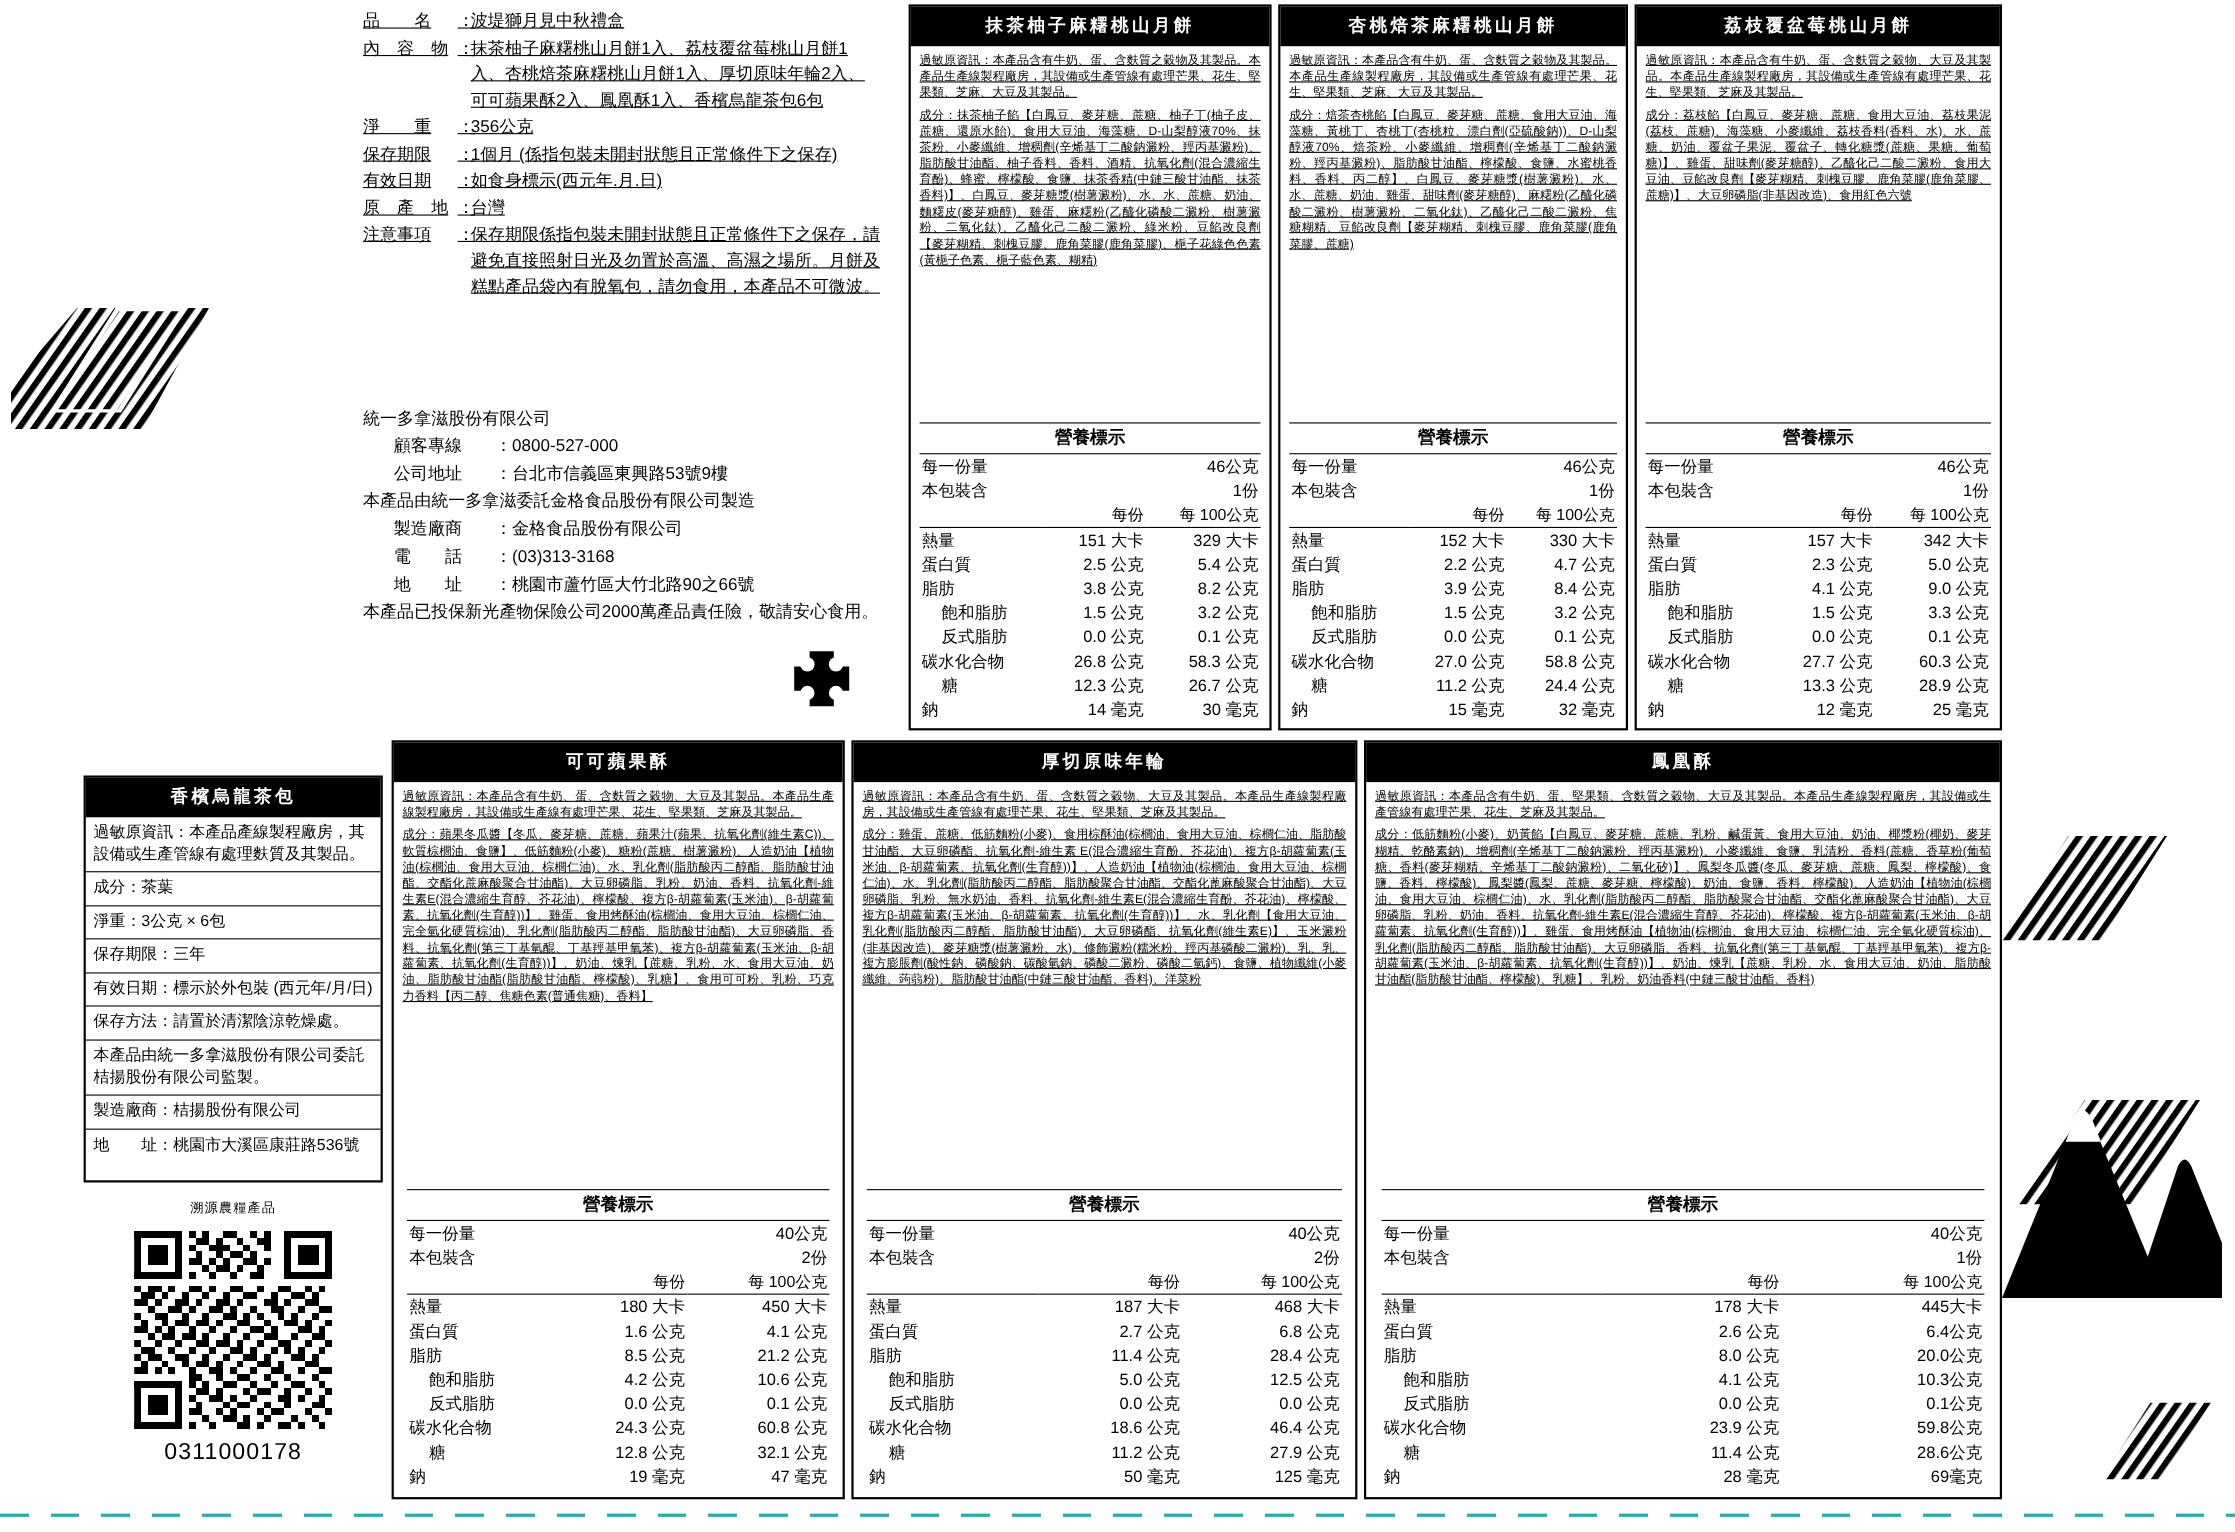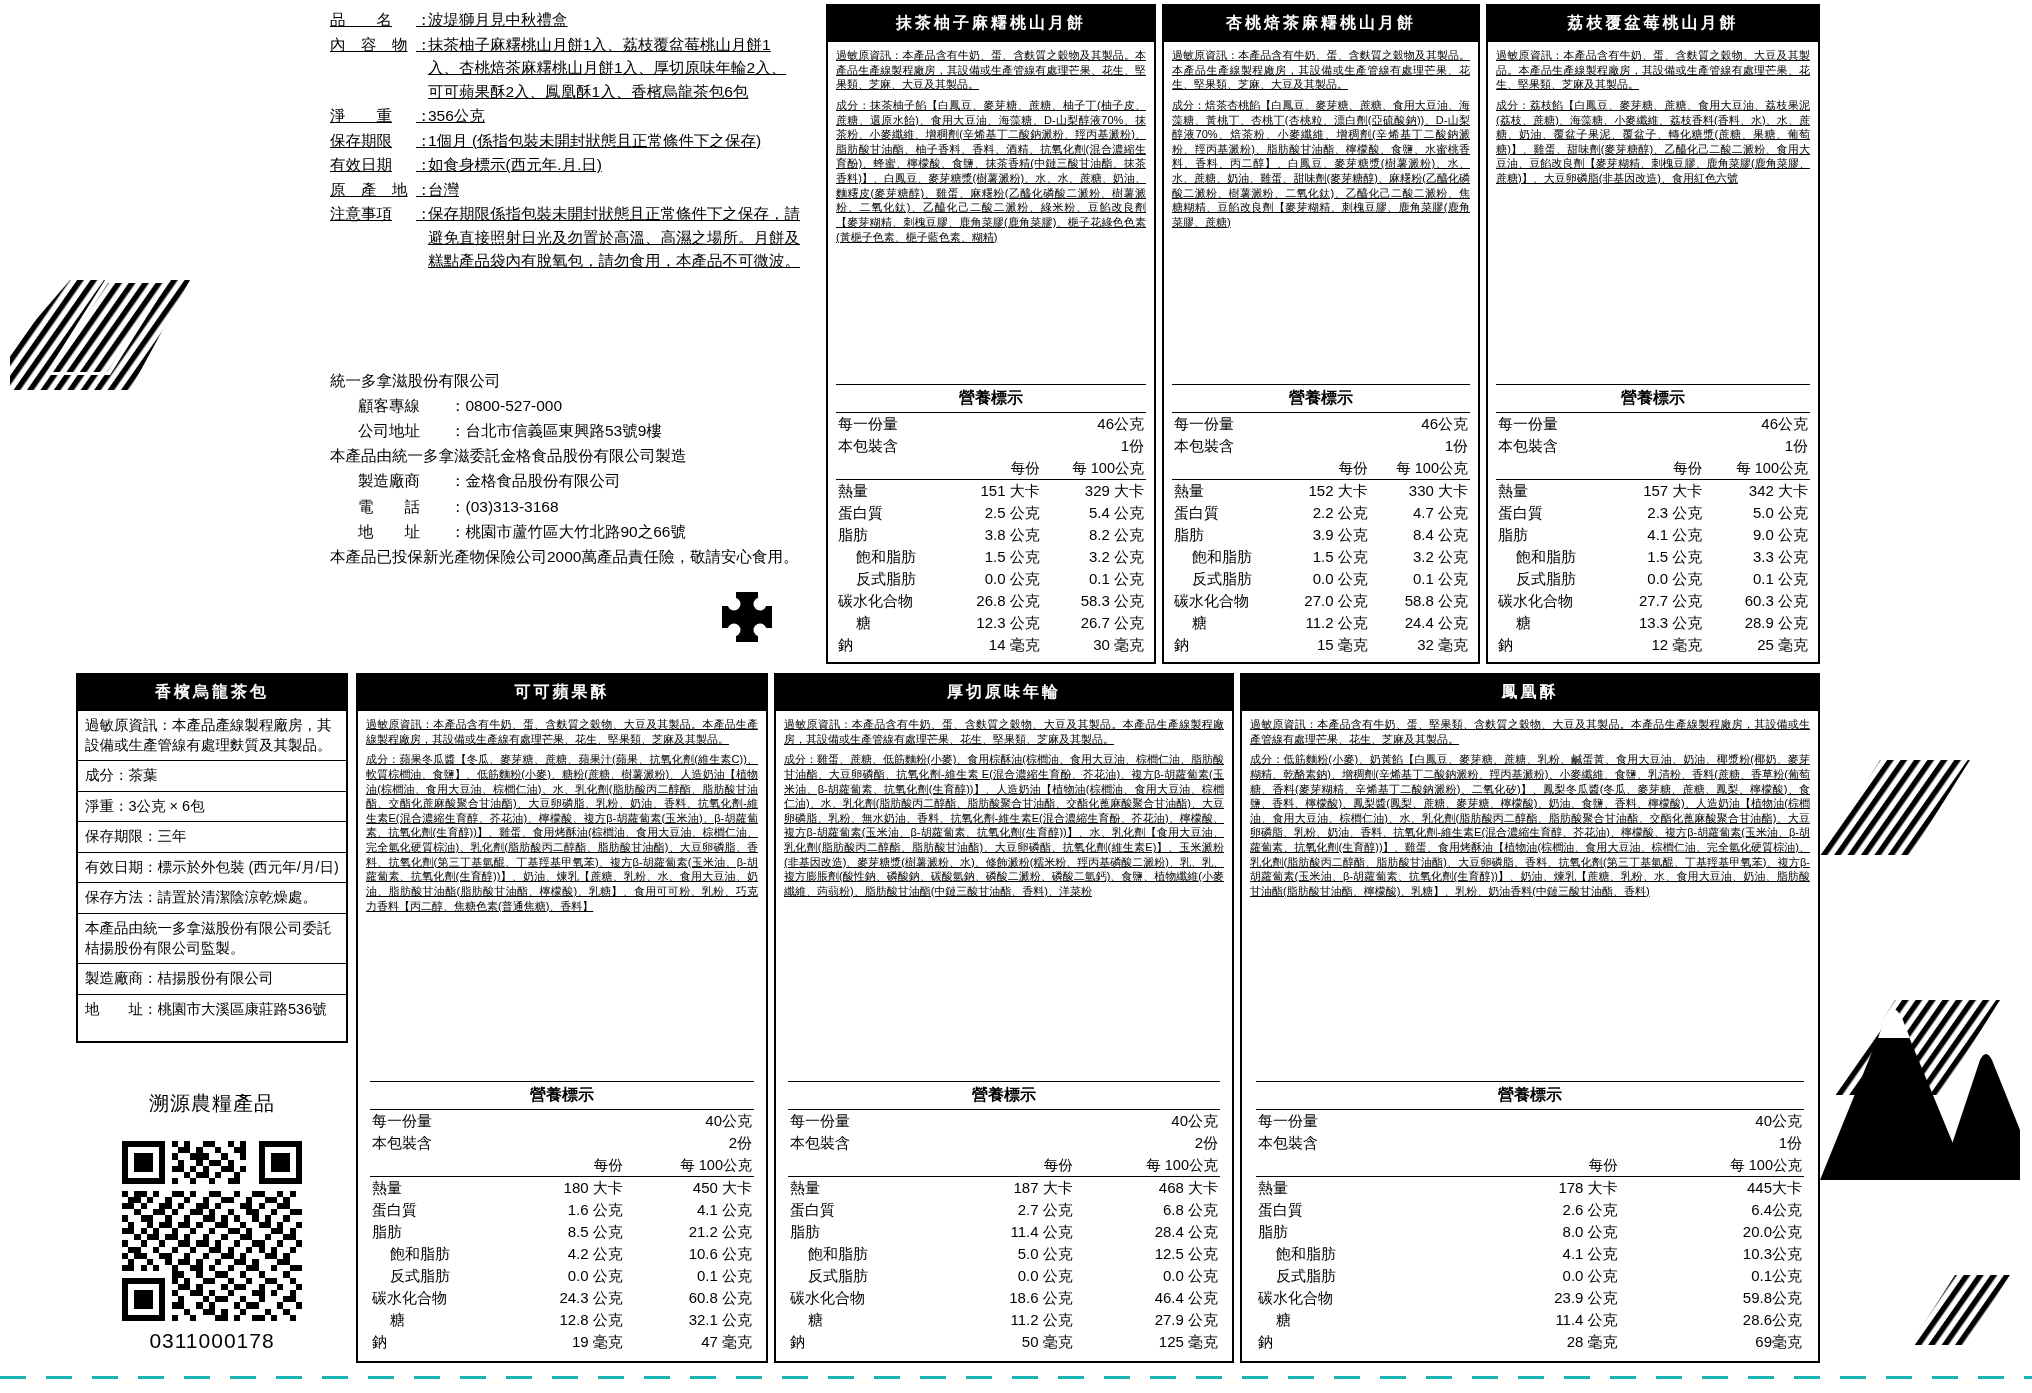--- a/index.html
+++ b/index.html
@@ -36,21 +36,21 @@
   .hatch-r1{position:absolute;left:1820px;top:760px;width:150px;height:95px;}
   .hatch-r2{position:absolute;left:1835px;top:1000px;width:165px;height:95px;}
   .hatch-r3{position:absolute;left:1910px;top:1275px;width:100px;height:70px;}
   .mountain{position:absolute;left:1790px;top:990px;width:230px;height:190px;}
   .logo-mark{position:absolute;left:718px;top:588px;width:58px;height:58px;}
   .dashes{position:absolute;left:0;top:1376px;width:2032px;height:3px;
      background-image:repeating-linear-gradient(to right,#19b5b5 0 26px,transparent 26px 46px);}
 
   
   .qrbox{position:absolute;left:92px;top:1090px;width:240px;text-align:center;}
-  .qrlabel{font-size:20px;margin-bottom:24px;letter-spacing:1px;}
+  .qrlabel{font-size:12px;margin-bottom:12px;letter-spacing:1px;}
   .qrimg{width:180px;height:180px;margin:0 auto;}
   .qrnum{font-size:21px;letter-spacing:1px;margin-top:4px;}
 
   
   .speclist{font-size:14.5px;line-height:1.35;}
   .speclist .cell{border-bottom:1.5px solid #000;padding:5px 7px;}
   .speclist .cell:last-child{border-bottom:none;}
 </style>
 </head>
 <body>
@@ -358,21 +358,21 @@
         <tr>
               <td class="lab">鈉</td>
               <td class="v1">12 毫克</td>
               <td class="v2">25 毫克</td>
             </tr>
       </tbody>
         </table>
     </div>
   </div>
 
-  <div class="panel" style="left:76px;top:673px;width:272px;height:370px;">
+  <div class="panel" style="left:76px;top:705px;width:272px;height:370px;">
     <div class="panel-title">香檳烏龍茶包</div>
     <div class="speclist">
       <div class="cell">過敏原資訊：本產品產線製程廠房，其設備或生產管線有處理麩質及其製品。</div>
       <div class="cell">成分：茶葉</div>
       <div class="cell">淨重：3公克 × 6包</div>
       <div class="cell">保存期限：三年</div>
       <div class="cell">有效日期：標示於外包裝 (西元年/月/日)</div>
       <div class="cell">保存方法：請置於清潔陰涼乾燥處。</div>
       <div class="cell">本產品由統一多拿滋股份有限公司委託桔揚股份有限公司監製。</div>
       <div class="cell">製造廠商：桔揚股份有限公司</div>

